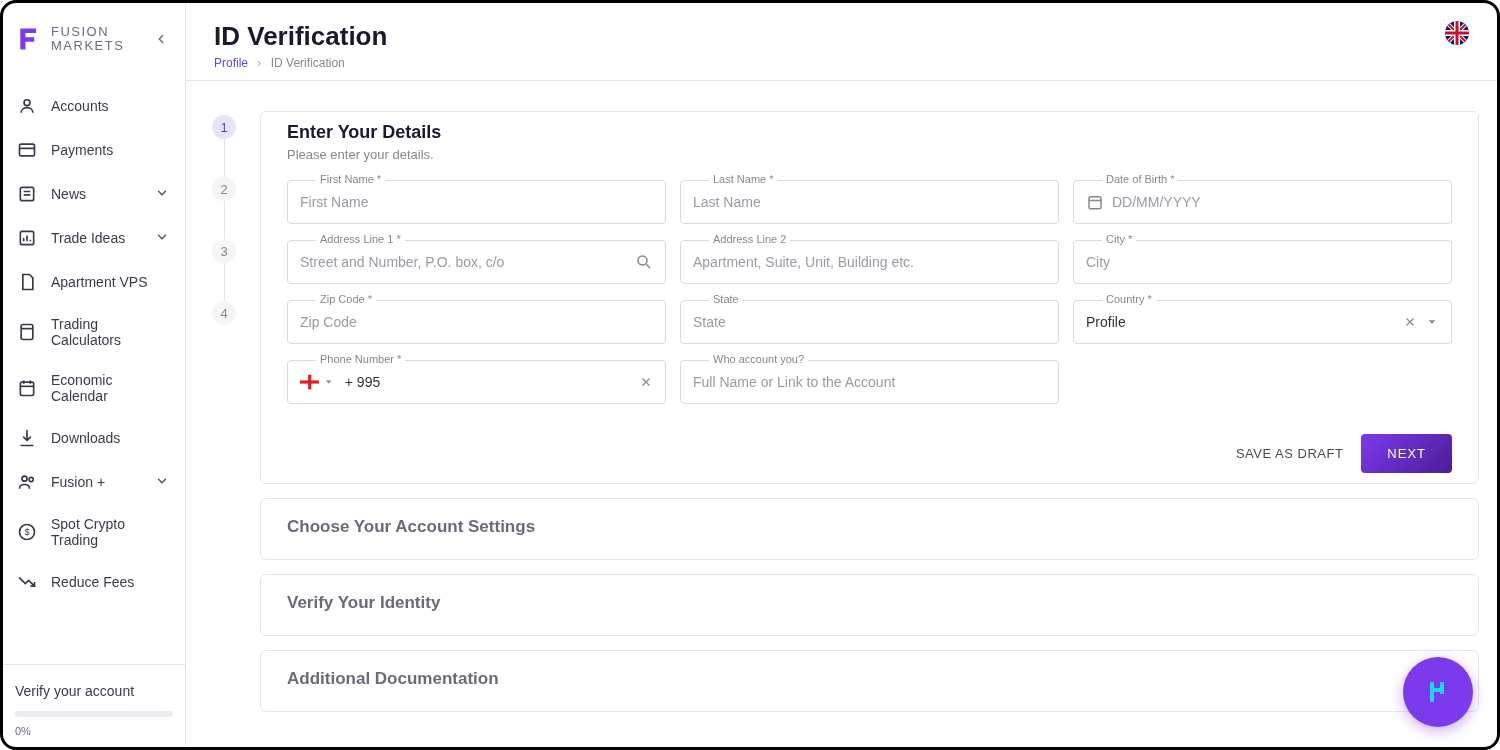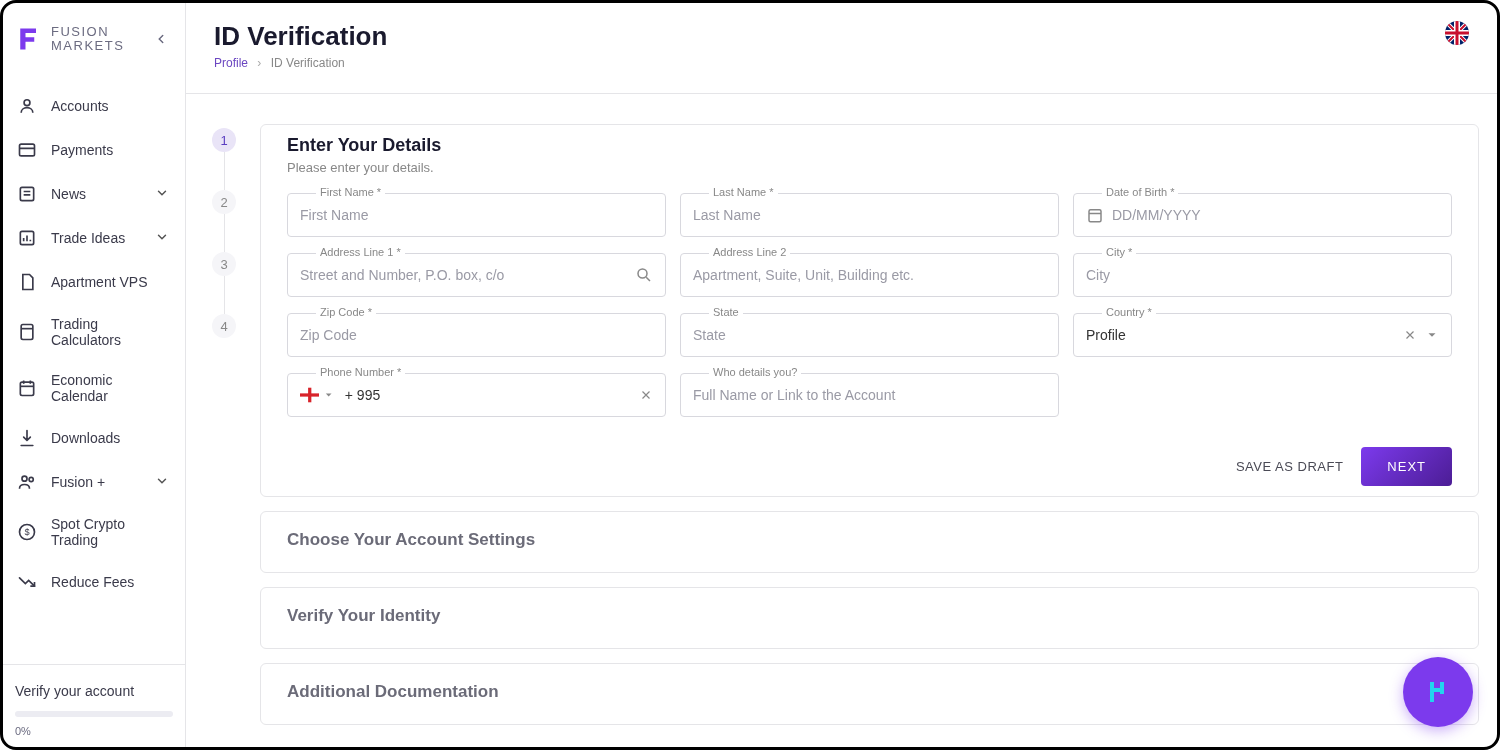--- a/index.html
+++ b/index.html
@@ -11,21 +11,21 @@
 .collapse-btn { margin-left: auto; width: 24px; height: 24px; display: flex; align-items: center; justify-content: center; color: #6b6b80; cursor: pointer; }
 .nav { flex: 1; padding-top: 12px; }
 .nav-item { display: flex; align-items: center; padding: 12px 14px; color: #3a3a4a; font-size: 14px; cursor: pointer; gap: 14px; }
 .nav-item .material-icon { width: 20px; height: 20px; color: #3a3a4a; display: flex; align-items: center; justify-content: center; }
 .nav-item .chev { margin-left: auto; width: 16px; height: 16px; color: #555; }
 .sidebar-bottom { border-top: 1px solid #e5e5e8; padding: 18px 12px 10px 12px; }
 .verify-label { font-size: 14px; color: #3a3a4a; margin-bottom: 12px; }
 .progress { height: 6px; background: #ececf2; border-radius: 3px; margin-bottom: 8px; }
 .progress-pct { font-size: 11px; color: #6b6b80; }
 .main { margin-left: 183px; height: 100%; display: flex; flex-direction: column; }
-.header { display: flex; align-items: flex-start; padding: 18px 28px 23px 28px; border-bottom: 1px solid #e5e5e8; }
+.header { display: flex; align-items: flex-start; padding: 18px 28px 10px 28px; border-bottom: 1px solid #e5e5e8; }
 .title-block h1 { font-size: 26px; font-weight: 700; color: #1a1a2e; margin-bottom: 4px; }
 .breadcrumb { font-size: 12px; color: #888; }
 .breadcrumb .bc-link { color: #6b46c1; }
 .breadcrumb .sep { margin: 0 6px; color: #aaa; }
 .flag { margin-left: auto; width: 24px; height: 24px; border-radius: 50%; overflow: hidden; }
 .content { flex: 1; overflow-y: auto; padding: 30px 18px 20px 18px; display: flex; gap: 16px; }
 .stepper { width: 40px; padding-top: 4px; }
 .step { width: 24px; height: 24px; border-radius: 50%; font-size: 13px; display: flex; align-items: center; justify-content: center; margin: 0 auto; color: #888; background: #f5f5f8; }
 .step.active { background: #e9e4f7; color: #5b3fc1; }
 .step-line { width: 1px; height: 38px; background: #e5e5e8; margin: 0 auto; }
@@ -308,21 +308,21 @@
                 <path d="M6 9l6 6 6-6" fill="#888"></path>
               </svg>
             <input value="+ 995" style="">
             <span class="trail-icon">
                 <svg width="14" height="14" viewBox="0 0 24 24">
                   <path d="M6 6l12 12M18 6L6 18" stroke="#888" stroke-width="2"></path>
                 </svg>
               </span>
           </div>
           <div class="field">
-            <span class="field-label">Who details you?</span>
+            <span class="field-label">Who account you?</span>
             <input placeholder="Full Name or Link to the Account" style="">
           </div>
           <div></div>
         </div>
 
         <div class="actions">
           <button class="btn-draft">SAVE AS DRAFT</button>
           <button class="btn-next">NEXT</button>
         </div>
       </div>

